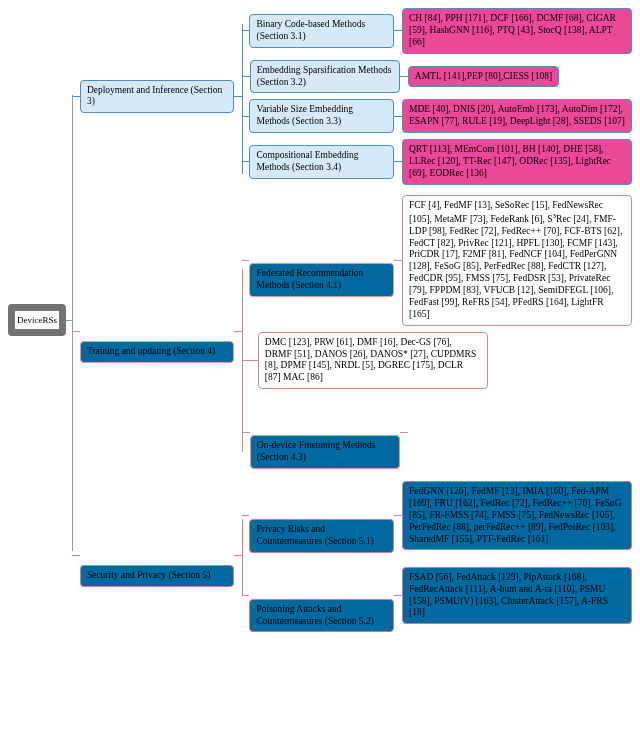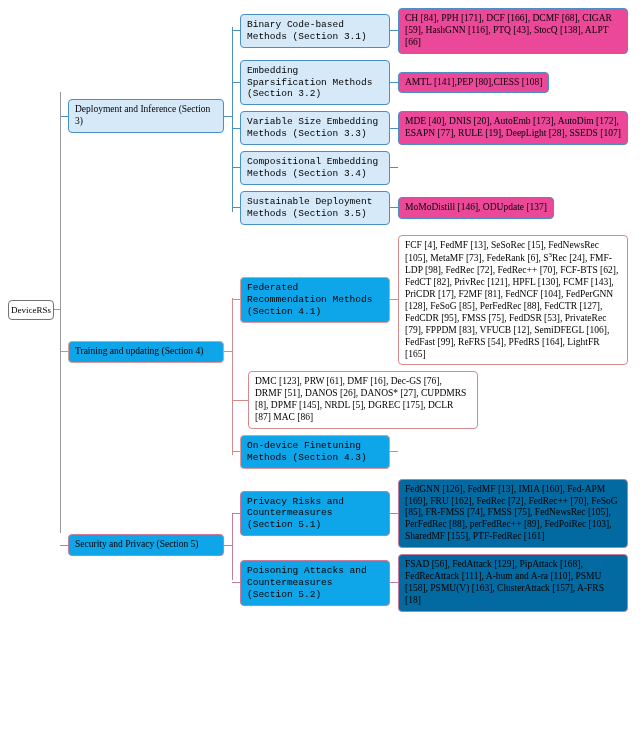--- a/index.html
+++ b/index.html
@@ -16,28 +16,28 @@
     align-items: center;
   }
   .node {
     border: 1px solid;
     border-radius: 4px;
     padding: 4px 6px;
     line-height: 1.25;
     box-sizing: border-box;
   }
   .node.blue  { background: #d6e9f8; border-color: #4a90c2; }
-  .node.pink  { background: #0ea5e9; border-color: #e09a9a; }
+  .node.pink  { background: #0369a1; border-color: #e09a9a; margin-top: 40px; }
   .node.white-blue { background: #ec4899; border-color: #4a90c2; }
   .node.white-pink-a { background: #fff; border-color: #d48a8a; }
   .node.white-pink-b { background: #0369a1; border-color: #c97a9a; }
   .root {
     writing-mode: horizontal-tb;
     background: #fff;
-    border: 1px solid #737373;
+    border: 7px solid #737373;
     border-radius: 4px;
     padding: 4px 2px;
     font-size: 9px;
   }
   .kids {
     display: flex;
     flex-direction: column;
     gap: 6px;
   }
 
@@ -76,21 +76,20 @@
   .entry .stub {
     width: 8px;
     height: 0;
   }
 
   .leaf {
     max-width: 230px;
   }
   .mid {
     width: 150px;
-    font-family: Liberation Mono, monospace;
   }
   .sec {
     width: 156px;
   }
 
   sup { font-size: 7px; }
 </style>
 </head>
 <body>
 
@@ -129,26 +128,21 @@
             <div class="entry">
               <div class="stub hb"></div>
               <div class="node blue mid">Variable Size Embedding Methods (Section 3.3)</div>
               <div class="h hb" style="width:8px"></div>
               <div class="node white-blue leaf">MDE [40], DNIS [20], AutoEmb [173], AutoDim [172], ESAPN [77], RULE [19], DeepLight [28], SSEDS [107]</div>
             </div>
             <div class="entry">
               <div class="stub hb"></div>
               <div class="node blue mid">Compositional Embedding Methods (Section 3.4)</div>
               <div class="h hb" style="width:8px"></div>
-            </div>
-            <div class="entry">
-              <div class="stub hb"></div>
-              <div class="node blue mid">Sustainable Deployment Methods (Section 3.5)</div>
-              <div class="h hb" style="width:8px"></div>
-              <div class="node white-blue leaf">MoMoDistill [146], ODUpdate [137]</div>
+              <div class="node white-blue leaf">QRT [113], MEmCom [101], BH [140], DHE [58], LLRec [120], TT-Rec [147], ODRec [135], LightRec [69], EODRec [136]</div>
             </div>
           </div>
         </div>
       </div>
 
       <div class="entry">
         <div class="stub hp-a"></div>
         <div class="node pink sec">Training and updating (Section 4)</div>
         <div class="h hp-a" style="width:8px"></div>
         <div class="fork">

